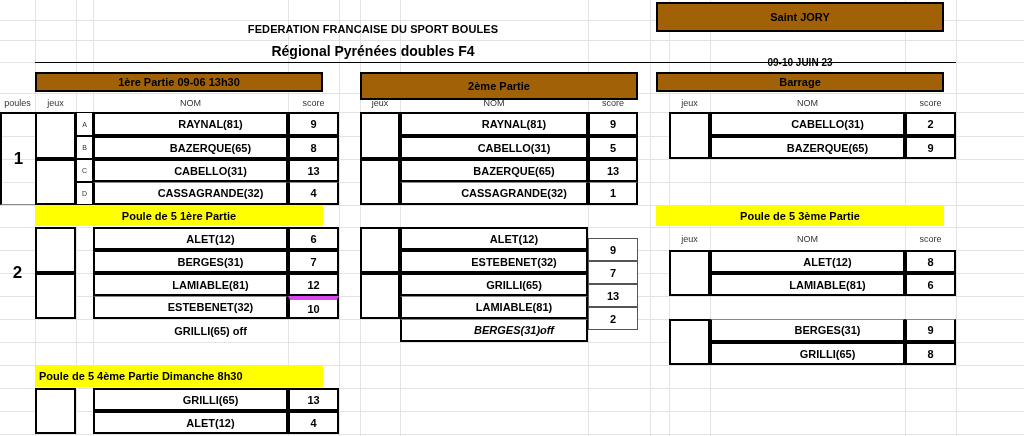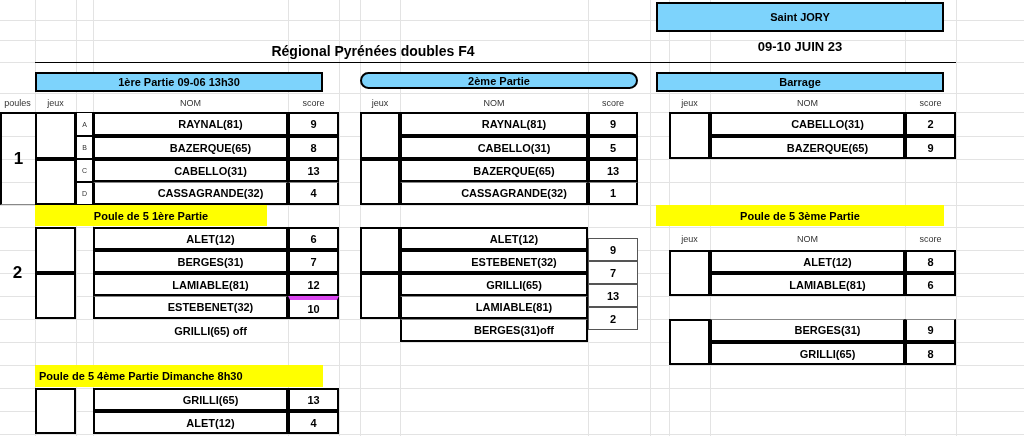--- a/index.html
+++ b/index.html
@@ -25,34 +25,34 @@
     box-sizing:border-box;
     display:flex;
     align-items:center;
     justify-content:center;
     font-size:11px;
     color:#000;
     white-space:nowrap;
     overflow:hidden;
   }
   .yellow{
-    background:#7dd3fc;
+    background:#a16207;
     border:2px solid #000;
     font-weight:bold;
     font-size:11px;
   }
   .yellow.left{justify-content:flex-start;padding-left:4px;}
   .box{border:2px solid #000;background:#fff;}
   .thin{border:1px solid #555;background:#fff;}
   .hdr{font-size:9px;color:#333;font-weight:normal;}
   .tiny{font-size:7px;color:#333;}
   .title1{font-size:11px;font-weight:bold;letter-spacing:.1px;}
   .title2{font-size:14px;font-weight:bold;}
   .bignum{font-size:17px;font-weight:bold;}
-  .dateline{font-size:13px;font-weight:bold;}
+  .dateline{font-size:10px;font-weight:bold;margin-top:16px;}
   .nm{font-weight:bold;font-size:11px;padding-left:40px;}
   .sc{font-weight:bold;font-size:11px;}
   .rule{position:absolute;background:#000;height:1px;}
 </style>
 </head>
 <body>
 
 <div id="sheet">
 
   <div class="gl-h" style="top:20px"></div>
@@ -85,29 +85,30 @@
   <div class="gl-v" style="left:588px"></div>
   <div class="gl-v" style="left:650px"></div>
   <div class="gl-v" style="left:669px"></div>
   <div class="gl-v" style="left:710px"></div>
   <div class="gl-v" style="left:905px"></div>
   <div class="gl-v" style="left:956px"></div>
 
   <div class="rule" style="left:35px;top:62px;width:620px;"></div>
   <div class="rule" style="left:650px;top:62px;width:306px;"></div>
 
+  <div class="c title1" style="left:93px;top:18px;width:560px;height:22px;">FEDERATION FRANCAISE DU SPORT BOULES</div>
 
   <div class="c title2" style="left:93px;top:40px;width:560px;height:22px;">Régional Pyrénées doubles F4</div>
 
   <div class="c yellow" style="left:656px;top:2px;width:288px;height:30px;">Saint JORY</div>
 
   <div class="c dateline" style="left:656px;top:32px;width:288px;height:28px;">09-10 JUIN 23</div>
 
   <div class="c yellow" style="left:35px;top:72px;width:288px;height:20px;">1ère Partie 09-06 13h30</div>
-  <div class="c yellow" style="left:360px;top:72px;width:278px;height:17px;border-radius:9px;">2ème Partie</div>
+  <div class="c yellow" style="left:360px;top:72px;width:278px;height:28px;">2ème Partie</div>
   <div class="c yellow" style="left:656px;top:72px;width:288px;height:20px;">Barrage</div>
 
   <div class="c hdr" style="left:0px;top:93px;width:35px;height:19px;">poules</div>
   <div class="c hdr" style="left:35px;top:93px;width:41px;height:19px;">jeux</div>
   <div class="c hdr" style="left:93px;top:93px;width:195px;height:19px;">NOM</div>
   <div class="c hdr" style="left:288px;top:93px;width:51px;height:19px;">score</div>
 
   <div class="c hdr" style="left:360px;top:93px;width:40px;height:19px;">jeux</div>
   <div class="c hdr" style="left:400px;top:93px;width:188px;height:19px;">NOM</div>
   <div class="c hdr" style="left:588px;top:93px;width:50px;height:19px;">score</div>
@@ -154,21 +155,21 @@
   <div class="c box sc" style="left:588px;top:182px;width:50px;height:23px;border-top:1px solid #888;">1</div>
 
   <div class="c box" style="left:669px;top:112px;width:41px;height:47px;"></div>
 
   <div class="c box nm" style="left:710px;top:112px;width:195px;height:24px;">CABELLO(31)</div>
   <div class="c box sc" style="left:905px;top:112px;width:51px;height:24px;">2</div>
 
   <div class="c box nm" style="left:710px;top:136px;width:195px;height:23px;">BAZERQUE(65)</div>
   <div class="c box sc" style="left:905px;top:136px;width:51px;height:23px;">9</div>
 
-  <div class="c yellow" style="left:35px;top:205px;width:232px;height:21px;border-width:0;background:#FFFF00;">Poule de 5 1ère Partie</div>
+  <div class="c yellow" style="left:35px;top:205px;width:288px;height:21px;border-width:0;background:#FFFF00;">Poule de 5 1ère Partie</div>
   <div class="c yellow" style="left:656px;top:205px;width:288px;height:21px;border-width:0;background:#FFFF00;">Poule de 5 3ème Partie</div>
 
   <div class="c bignum" style="left:0px;top:227px;width:35px;height:92px;">2</div>
 
   <div class="c box" style="left:35px;top:227px;width:41px;height:46px;"></div>
   <div class="c box" style="left:35px;top:273px;width:41px;height:46px;"></div>
 
   <div class="c box nm" style="left:93px;top:227px;width:195px;height:23px;">ALET(12)</div>
   <div class="c box sc" style="left:288px;top:227px;width:51px;height:23px;">6</div>
 
@@ -183,21 +184,21 @@
 
   <div class="c nm" style="left:93px;top:319px;width:195px;height:23px;">GRILLI(65) off</div>
 
   <div class="c box" style="left:360px;top:227px;width:40px;height:46px;"></div>
   <div class="c box" style="left:360px;top:273px;width:40px;height:46px;"></div>
 
   <div class="c box nm" style="left:400px;top:227px;width:188px;height:23px;">ALET(12)</div>
   <div class="c box nm" style="left:400px;top:250px;width:188px;height:23px;">ESTEBENET(32)</div>
   <div class="c box nm" style="left:400px;top:273px;width:188px;height:23px;">GRILLI(65)</div>
   <div class="c box nm" style="left:400px;top:296px;width:188px;height:23px;border-top:1px solid #888;">LAMIABLE(81)</div>
-  <div class="c box nm" style="left:400px;top:319px;width:188px;height:23px;border-top:1px solid #888;">BERGES(31)off</div>
+  <div class="c box nm" style="left:400px;top:319px;width:188px;height:23px;border-top:1px solid #888;font-style:italic;">BERGES(31)off</div>
 
   <div class="c thin sc" style="left:588px;top:238px;width:50px;height:23px;">9</div>
   <div class="c thin sc" style="left:588px;top:261px;width:50px;height:23px;">7</div>
   <div class="c thin sc" style="left:588px;top:284px;width:50px;height:23px;">13</div>
   <div class="c thin sc" style="left:588px;top:307px;width:50px;height:23px;">2</div>
 
   <div class="c hdr" style="left:669px;top:227px;width:41px;height:23px;">jeux</div>
   <div class="c hdr" style="left:710px;top:227px;width:195px;height:23px;">NOM</div>
   <div class="c hdr" style="left:905px;top:227px;width:51px;height:23px;">score</div>
 

